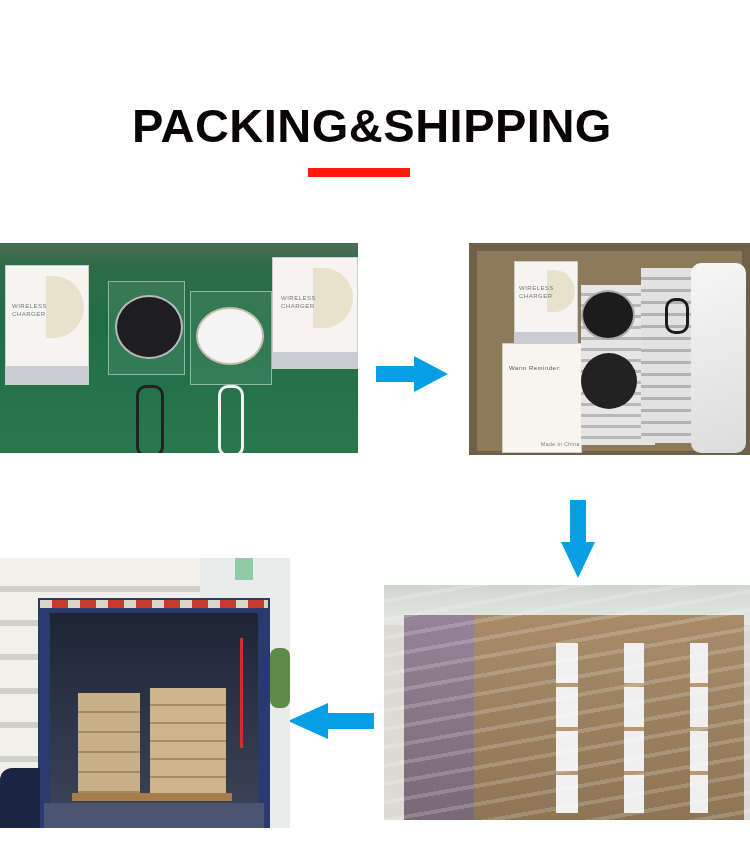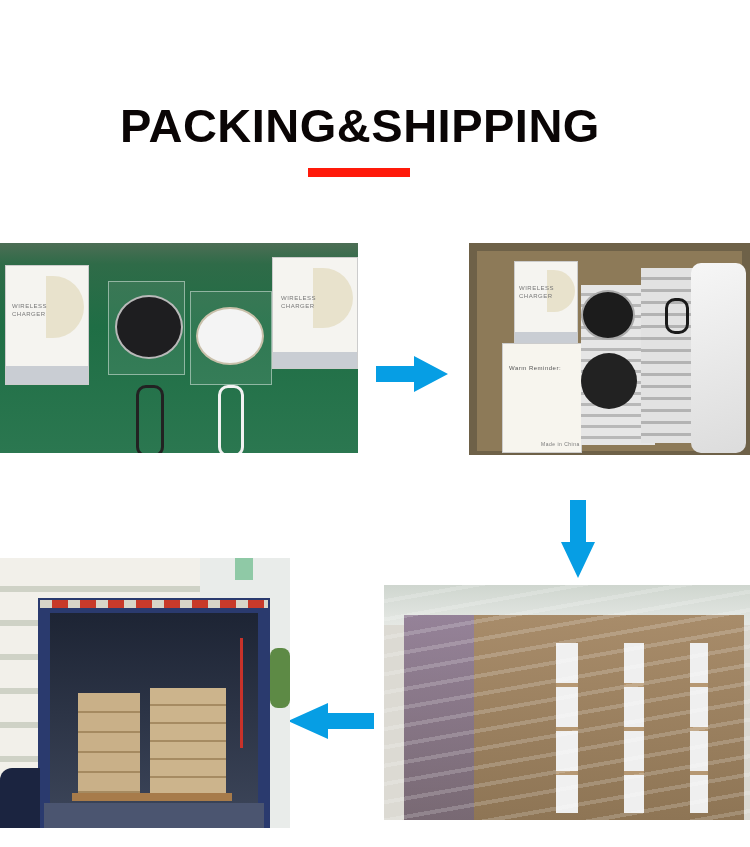--- a/index.html
+++ b/index.html
@@ -1,17 +1,17 @@
 <!DOCTYPE html>
 <html><head>
 <meta charset="utf-8">
 <style>
   html,body{margin:0;padding:0;background:#fff;}
   body{width:750px;height:847px;position:relative;overflow:hidden;font-family:"Liberation Sans",sans-serif;}
-  .title{position:absolute;left:0;top:98px;width:720px;text-align:center;font-weight:bold;font-size:47px;letter-spacing:0.5px;color:#0a0505;}
+  .title{position:absolute;left:12px;top:98px;width:720px;text-align:center;font-weight:bold;font-size:47px;letter-spacing:0.5px;color:#0a0505;}
   .underline{position:absolute;left:308px;top:168px;width:102px;height:9px;}
   .photo{position:absolute;overflow:hidden;}
   .arrow{position:absolute;}
   
   #p1{left:0;top:243px;width:358px;height:210px;background:linear-gradient(180deg,#4d6e55 0%,#2f6b48 10%,#1f6e45 40%,#2b7750 100%);}
   #p2{left:469px;top:243px;width:281px;height:212px;background:#6e6148;}
   #p3{left:0;top:558px;width:290px;height:270px;background:#e9ecea;}
   #p4{left:384px;top:585px;width:366px;height:235px;background:#dcdad3;}
   .box-card{position:absolute;background:#f5f4f0;border:1px solid #ccc;}
   .box-window{position:absolute;background:#e8e2cc;border-radius:0 60px 60px 0;}

